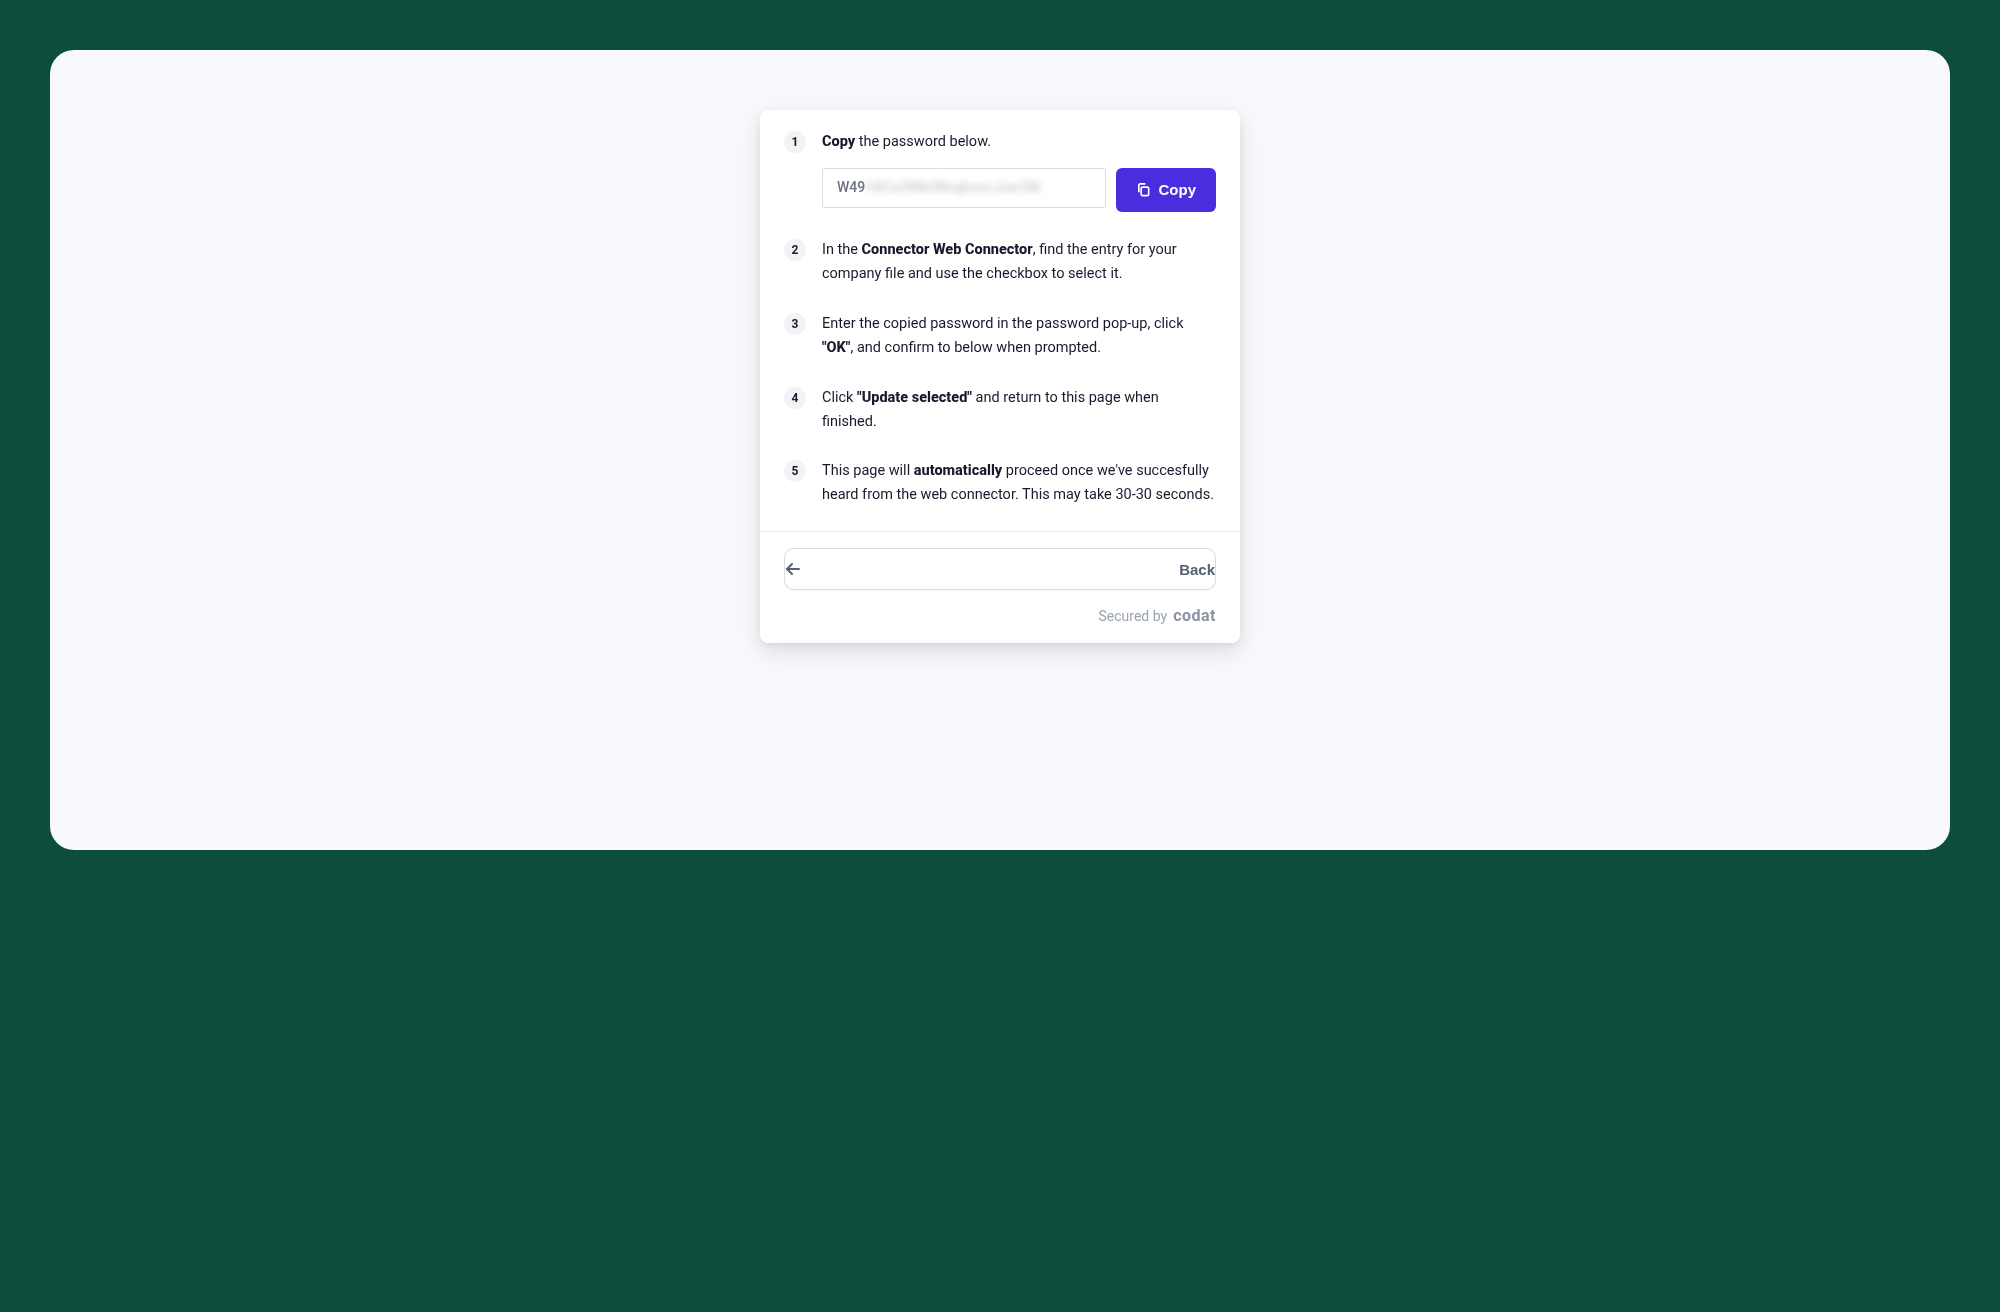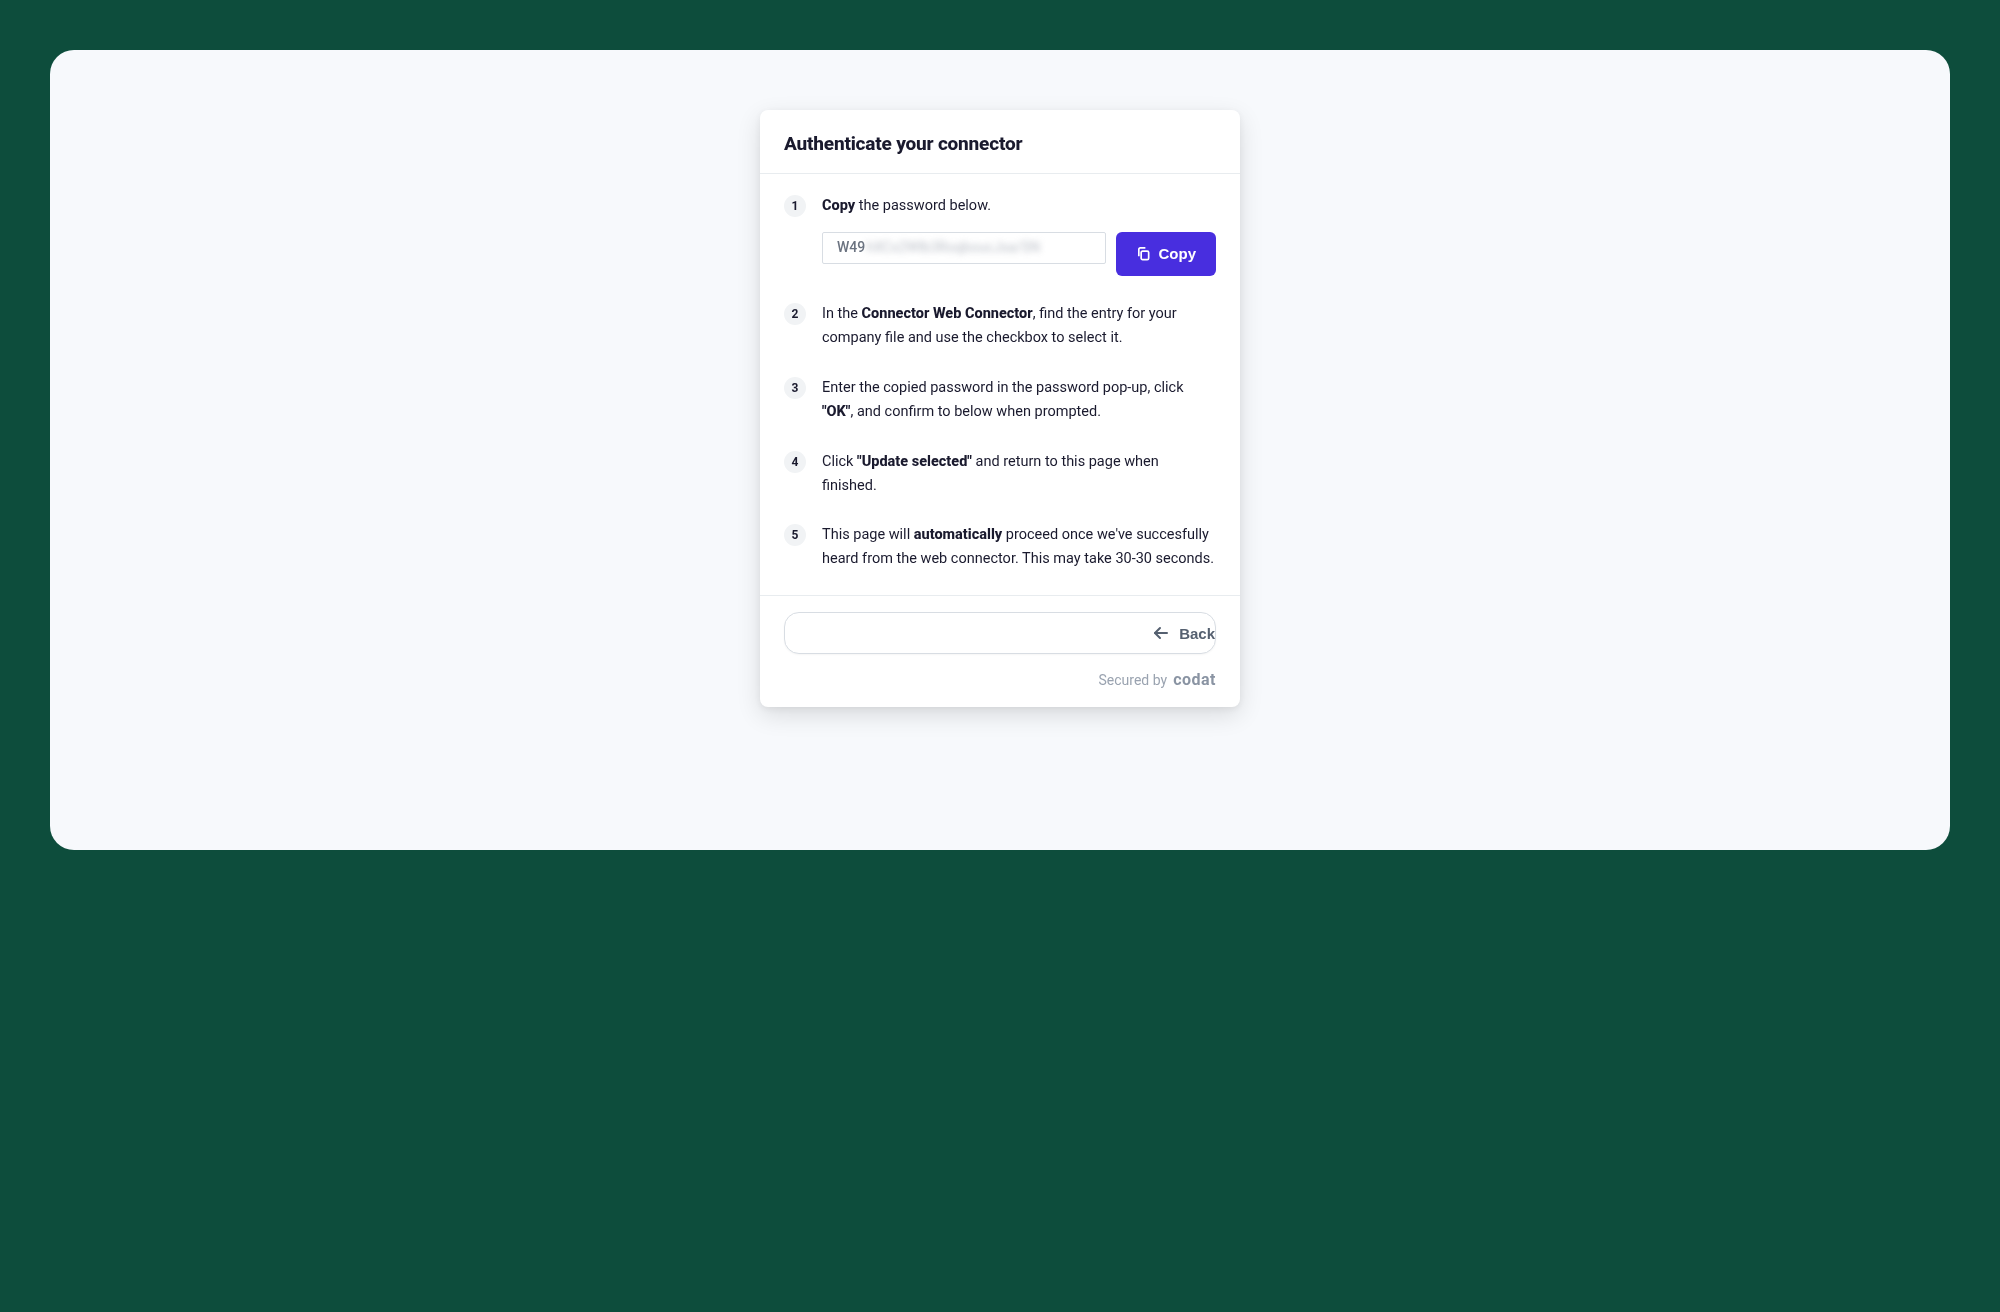--- a/index.html
+++ b/index.html
@@ -89,21 +89,21 @@
     }
     
     .password-row {
       display: flex;
       gap: 10px;
       margin-top: 14px;
     }
     
     .password-input {
       flex: 1;
-      height: 32px;
+      height: 40px;
       padding: 0 14px;
       border: 1px solid #d8dde3;
       border-radius: 2px;
       font-size: 14px;
       color: #b0b7c3;
       background: #fff;
       display: flex;
       align-items: center;
       overflow: hidden;
       white-space: nowrap;
@@ -144,27 +144,27 @@
     .card-footer {
       border-top: 1px solid #e8ecef;
       padding: 16px 24px 18px;
     }
     
     .back-button {
       width: 100%;
       height: 42px;
       background: #fff;
       border: 1px solid #d8dde3;
-      border-radius: 15px;
+      border-radius: 10px;
       font-size: 15px;
       font-weight: 700;
       color: #556070;
       display: flex;
       align-items: center;
-      justify-content: flex-end;
+      justify-content: space-between;
       gap: 10px;
       cursor: pointer;
       box-shadow: 0 1px 2px rgba(0,0,0,0.04);
     }
     
     .arrow-icon {
       width: 16px;
       height: 14px;
     }
     
@@ -185,23 +185,20 @@
       color: #8a94a3;
       font-weight: 700;
     }
   </style>
 </head>
 <body>
 
 <div class="outer-container">
   <div class="card">
 
-    <div class="card-header">
-      <h1 class="card-title">Authenticate your connector</h1>
-    </div>
 
     <div class="card-body">
 
       <div class="step">
         <div class="step-number">1</div>
         <div class="step-content">
           <span><b>Copy</b><span> the password below.</span></span>
           <div class="password-row">
             <div class="password-input">
               <span class="visible-part">W49</span>

